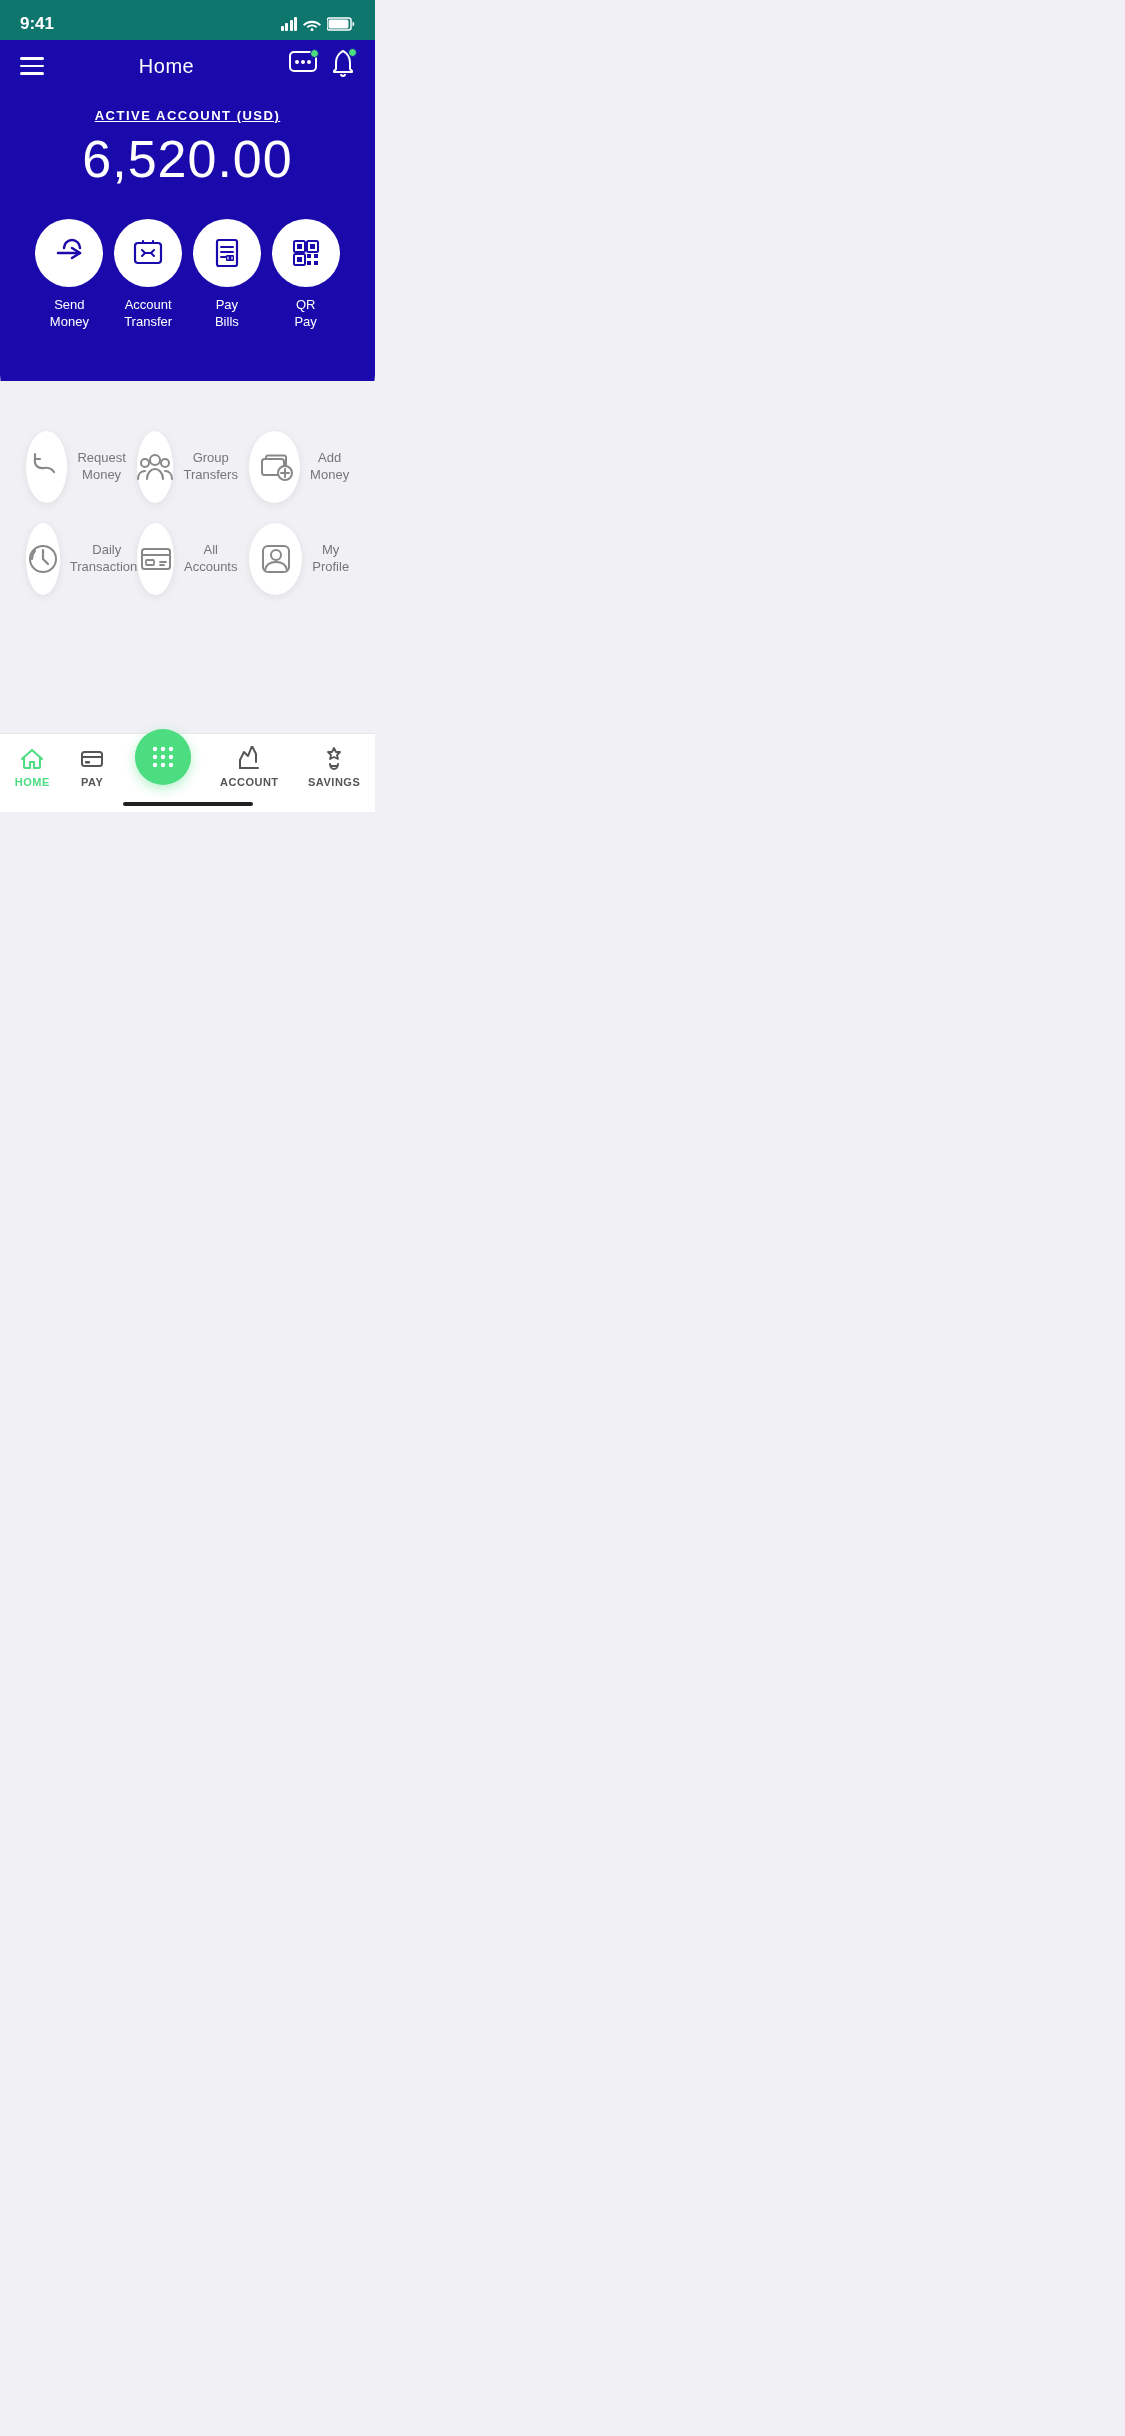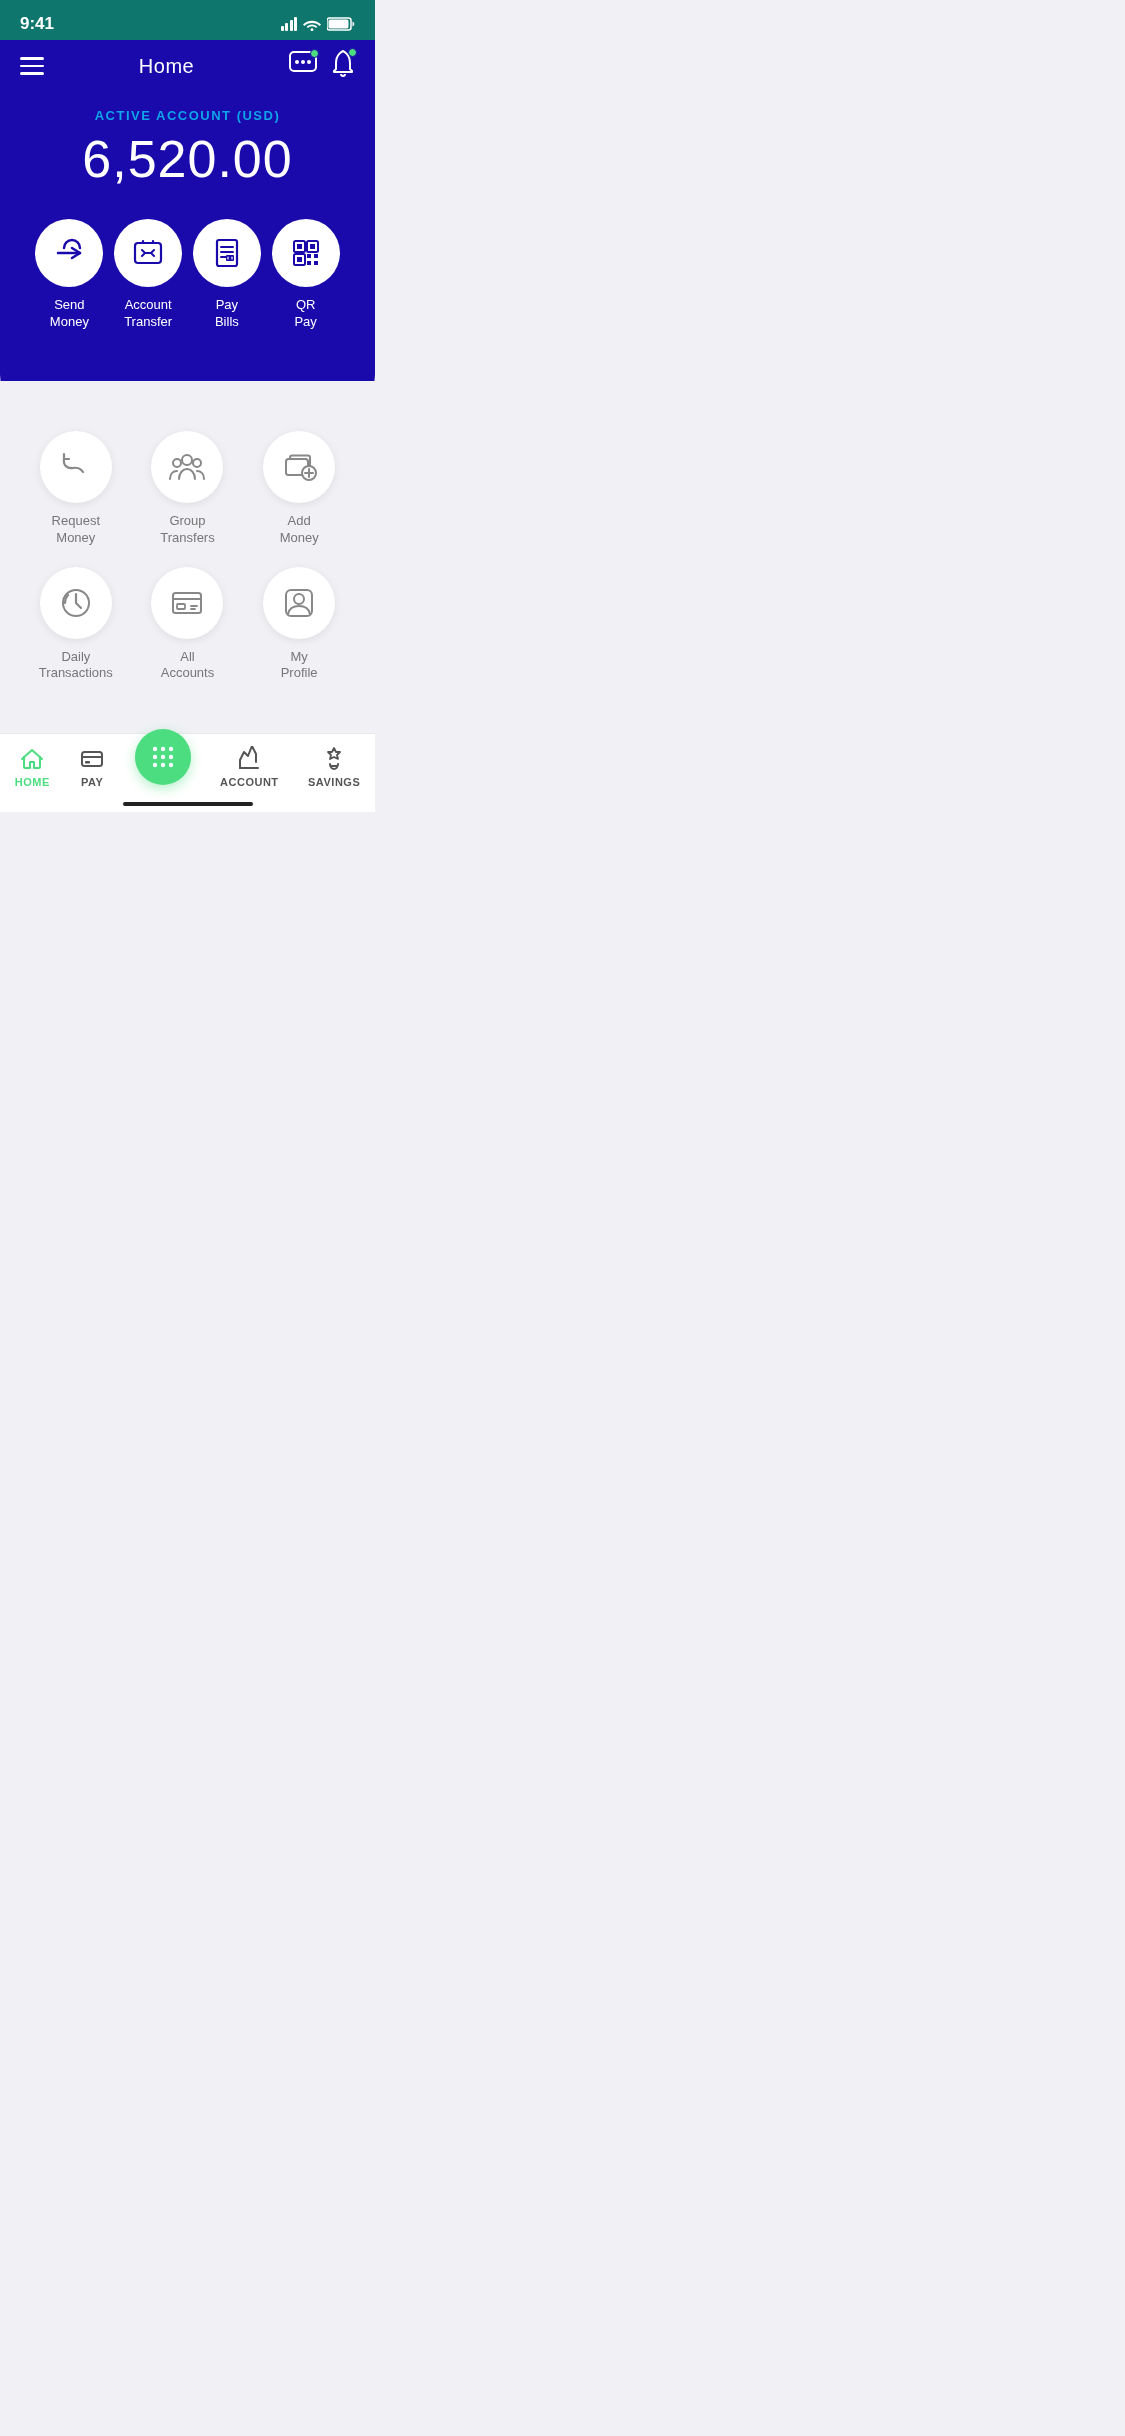--- a/index.html
+++ b/index.html
@@ -92,26 +92,27 @@
 
     
     .hero {
       background: #1a0aab;
       text-align: center;
       padding: 10px 20px 80px;
       border-bottom-left-radius: 36px;
       border-bottom-right-radius: 36px;
     }
     .hero-label {
-      color: #0ea5e9;
+      color: #ffffff;
       font-size: 13px;
       font-weight: 600;
       letter-spacing: 1.5px;
       text-transform: uppercase;
       margin-bottom: 6px;
+      text-decoration: underline;
     }
     .hero-amount {
       color: white;
       font-size: 52px;
       font-weight: 300;
       letter-spacing: 1px;
       margin-bottom: 30px;
     }
 
     
@@ -150,21 +151,21 @@
       margin-top: -30px;
       padding-top: 50px;
     }
     .grid-row {
       display: flex;
       justify-content: space-around;
       margin-bottom: 20px;
     }
     .grid-action {
       display: flex;
-      flex-direction: column;
+      flex-direction: row;
       align-items: center;
       gap: 10px;
       cursor: pointer;
       width: 100px;
     }
     .grid-action-circle {
       width: 72px;
       height: 72px;
       background: white;
       border-radius: 50%;

